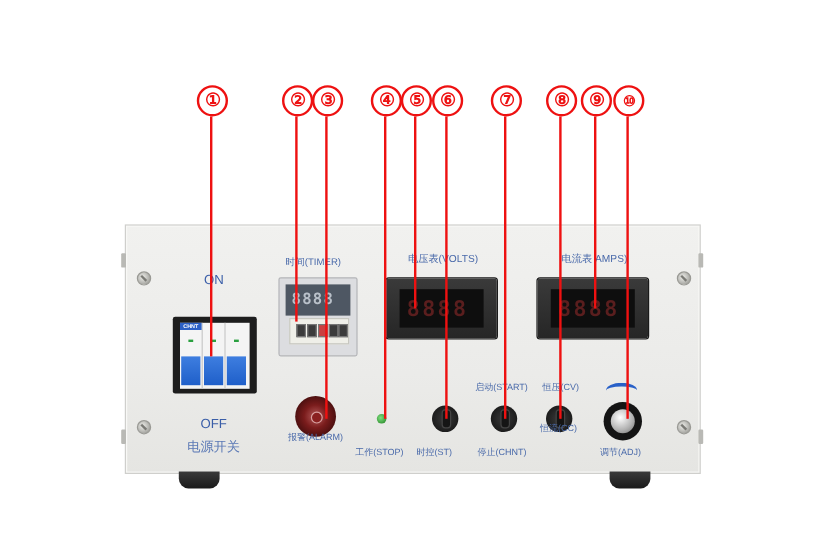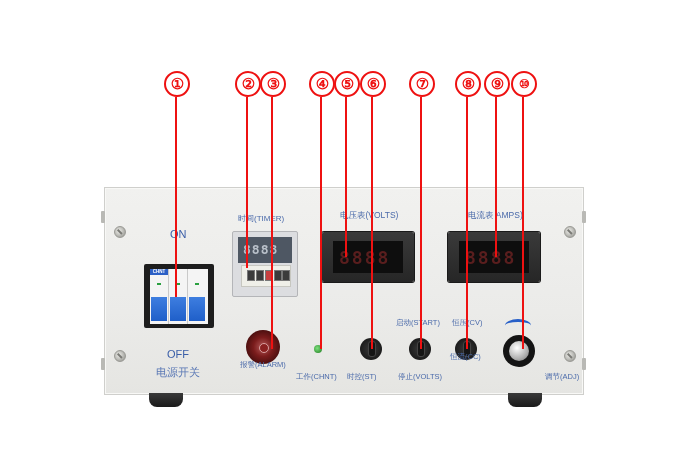--- a/index.html
+++ b/index.html
@@ -124,31 +124,31 @@
 <div class="meter-outer" style="left:448px;top:232px;">
   <div class="meter-inner">
     <div class="meter-digits">8888</div>
   </div>
 </div>
 
 <div class="alarm"></div>
 <div class="lbl-small" style="left:240px;top:360px;">报警(ALARM)</div>
 
 <div class="led-green"></div>
-<div class="lbl-small" style="left:296px;top:372px;">工作(CHNT)</div>
+<div class="lbl-small" style="left:296px;top:372px;">工作(STOP)</div>
 
 <div class="toggle" style="left:360px;top:338px;"></div>
 <div class="lbl-small" style="left:347px;top:372px;">时控(ST)</div>
 
 <div class="lbl-small" style="left:396px;top:318px;">启动(START)</div>
 <div class="toggle" style="left:409px;top:338px;"></div>
-<div class="lbl-small" style="left:398px;top:372px;">停止(VOLTS)</div>
+<div class="lbl-small" style="left:398px;top:372px;">停止(CHNT)</div>
 
 <div class="lbl-small" style="left:452px;top:318px;">恒压(CV)</div>
 <div class="toggle" style="left:455px;top:338px;"></div>
 <div class="lbl-small" style="left:450px;top:352px;">恒流(CC)</div>
 
 <div class="arc"></div>
 <div class="knob"></div>
-<div class="lbl-small" style="left:500px;top:372px;margin-left:45px;">调节(ADJ)</div>
+<div class="lbl-small" style="left:500px;top:372px;">调节(ADJ)</div>
 
 <div class="foot" style="left:149px;top:393px;"></div>
 <div class="foot" style="left:508px;top:393px;"></div>
 
 </body></html>

